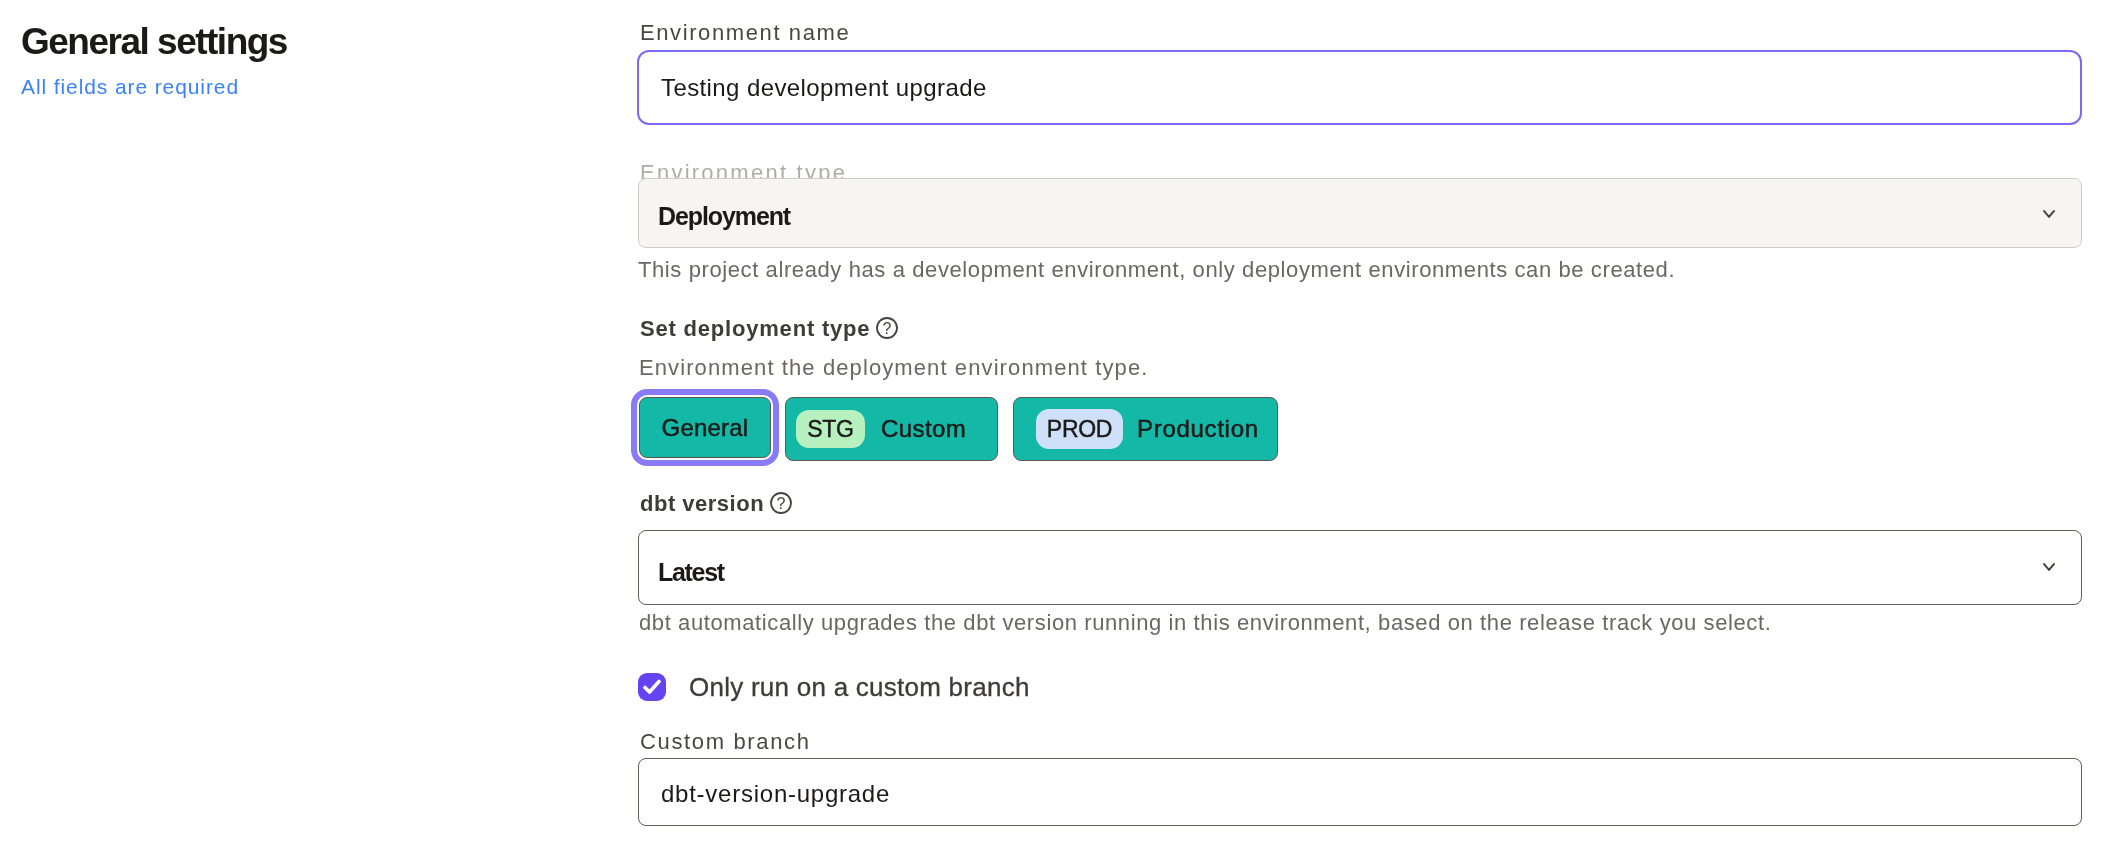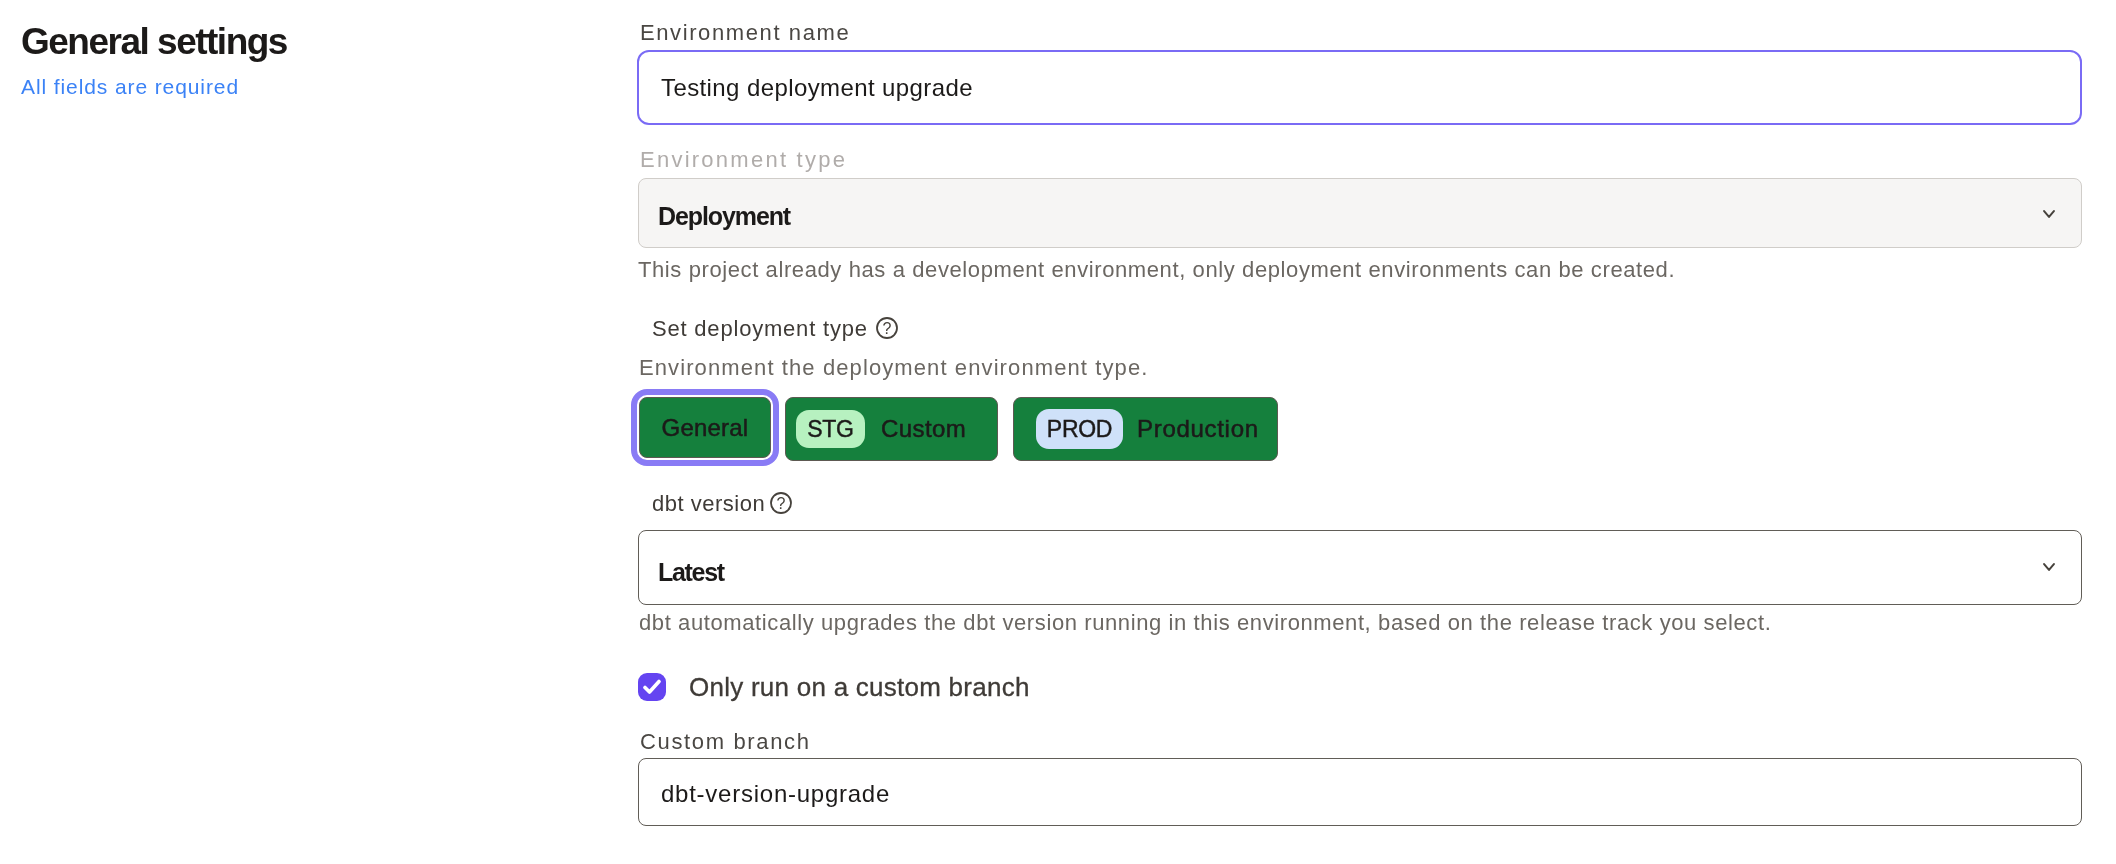--- a/index.html
+++ b/index.html
@@ -4,56 +4,56 @@
 <style>
 * { margin:0; padding:0; box-sizing:border-box; }
 html,body { width:2116px; height:864px; background:#ffffff; overflow:hidden; }
 body { font-family:"Liberation Sans", sans-serif; position:relative; }
 .abs { position:absolute; }
 
 .h1 { font-size:37px; font-weight:700; color:#1c1a19; letter-spacing:-1.5px; }
 .subtle { font-size:21px; color:#3b82f6; letter-spacing:0.9px; }
 
 .label { font-size:22px; color:#4a4743; letter-spacing:1.6px; }
-.label-dis { font-size:22px; color:#b0acaa; letter-spacing:2.25px; }
-.heading { font-size:22px; font-weight:400; color:#3f3b37;margin-left:12px; }
+.label-dis { font-size:22px; color:#b0acaa; letter-spacing:2.25px;margin-top:13px; }
+.heading { font-size:22px; font-weight:700; color:#3f3b37; }
 .help { font-size:22px; color:#6b6762; }
 
 .input1 { left:637px; top:50px; width:1445px; height:75px; border:2px solid #7a6bf5; border-radius:12px; background:#fff; }
 .input1-text { left:661px; top:74px; font-size:24px; color:#1c1a19; letter-spacing:0.4px; }
 
 .select1 { left:638px; top:178px; width:1444px; height:70px; background:#f6f5f4; border:1px solid #d0cdc9; border-radius:8px; }
 .select1-text { left:658px; top:202px; font-size:25px; font-weight:700; color:#1c1a19; letter-spacing:-1.1px; }
 
 .select2 { left:638px; top:530px; width:1444px; height:75px; background:#fff; border:1px solid #615d57; border-radius:8px; }
 .select2-text { left:658px; top:558px; font-size:25px; font-weight:700; color:#1c1a19; letter-spacing:-1.3px; }
 
 .input2 { left:638px; top:758px; width:1444px; height:68px; background:#fff; border:1px solid #615d57; border-radius:8px; }
 .input2-text { left:661px; top:780px; font-size:24px; color:#1c1a19; letter-spacing:0.75px; }
 
-.btn { position:absolute; top:397px; background:#15803d; border:1px solid #5d5952; border-radius:8px; display:flex; align-items:center; }
+.btn { position:absolute; top:397px; background:#14b8a6; border:1px solid #5d5952; border-radius:8px; display:flex; align-items:center; }
 .btn-general { left:639px; width:132px; height:61px; justify-content:center; outline:6px solid #897bf5; outline-offset:2px; }
 .btn-stg { left:785px; width:213px; height:64px; padding-left:10px; }
 .btn-prod { left:1013px; width:265px; height:64px; padding-left:22px; }
 .btn-text { font-size:24px; font-weight:400; color:#1c1a19; letter-spacing:-0.6px; -webkit-text-stroke:0.5px #1c1a19; }
 .pill { font-size:23px; color:#1c1a19; letter-spacing:-0.3px; -webkit-text-stroke:0.45px #1c1a19; border-radius:13px; margin-right:16px; display:flex; align-items:center; justify-content:center; }
 .pill-green { background:#b7f1c0; width:69px; height:38px; }
 .pill-blue { background:#cfe1f9; width:87px; height:40px; }
 
 .checkbox { left:638px; top:673px; width:28px; height:28px; background:#6444f1; border-radius:9px; }
 .cb-label { left:689px; top:672px; font-size:26px; color:#3f3b37; letter-spacing:0.25px; -webkit-text-stroke:0.3px #3f3b37; }
 </style>
 </head>
 <body>
 <div class="abs h1" style="left:21px; top:21px;">General settings</div>
 <div class="abs subtle" style="left:21px; top:75px;">All fields are required</div>
 
 <div class="abs label" style="left:640px; top:20px;">Environment name</div>
 <div class="abs input1"></div>
-<div class="abs input1-text">Testing deployment upgrade</div>
+<div class="abs input1-text">Testing development upgrade</div>
 
 <div class="abs label-dis" style="left:640px; top:147px;">Environment type</div>
 <div class="abs select1"></div>
 <div class="abs select1-text">Deployment</div>
 <svg class="abs" style="left:2043px; top:210px;" width="12" height="9" viewBox="0 0 12 9">
     <path d="M1.1 1.1 L6 6.9 L10.9 1.1" fill="none" stroke="#46423c" stroke-width="2" stroke-linecap="round" stroke-linejoin="round"></path>
   </svg>
 <div class="abs help" style="left:638px; top:257px; letter-spacing:0.6px;">This project already has a development environment, only deployment environments can be created.</div>
 
 <div class="abs heading" style="left:640px; top:316px; letter-spacing:0.8px;">Set deployment type</div>

